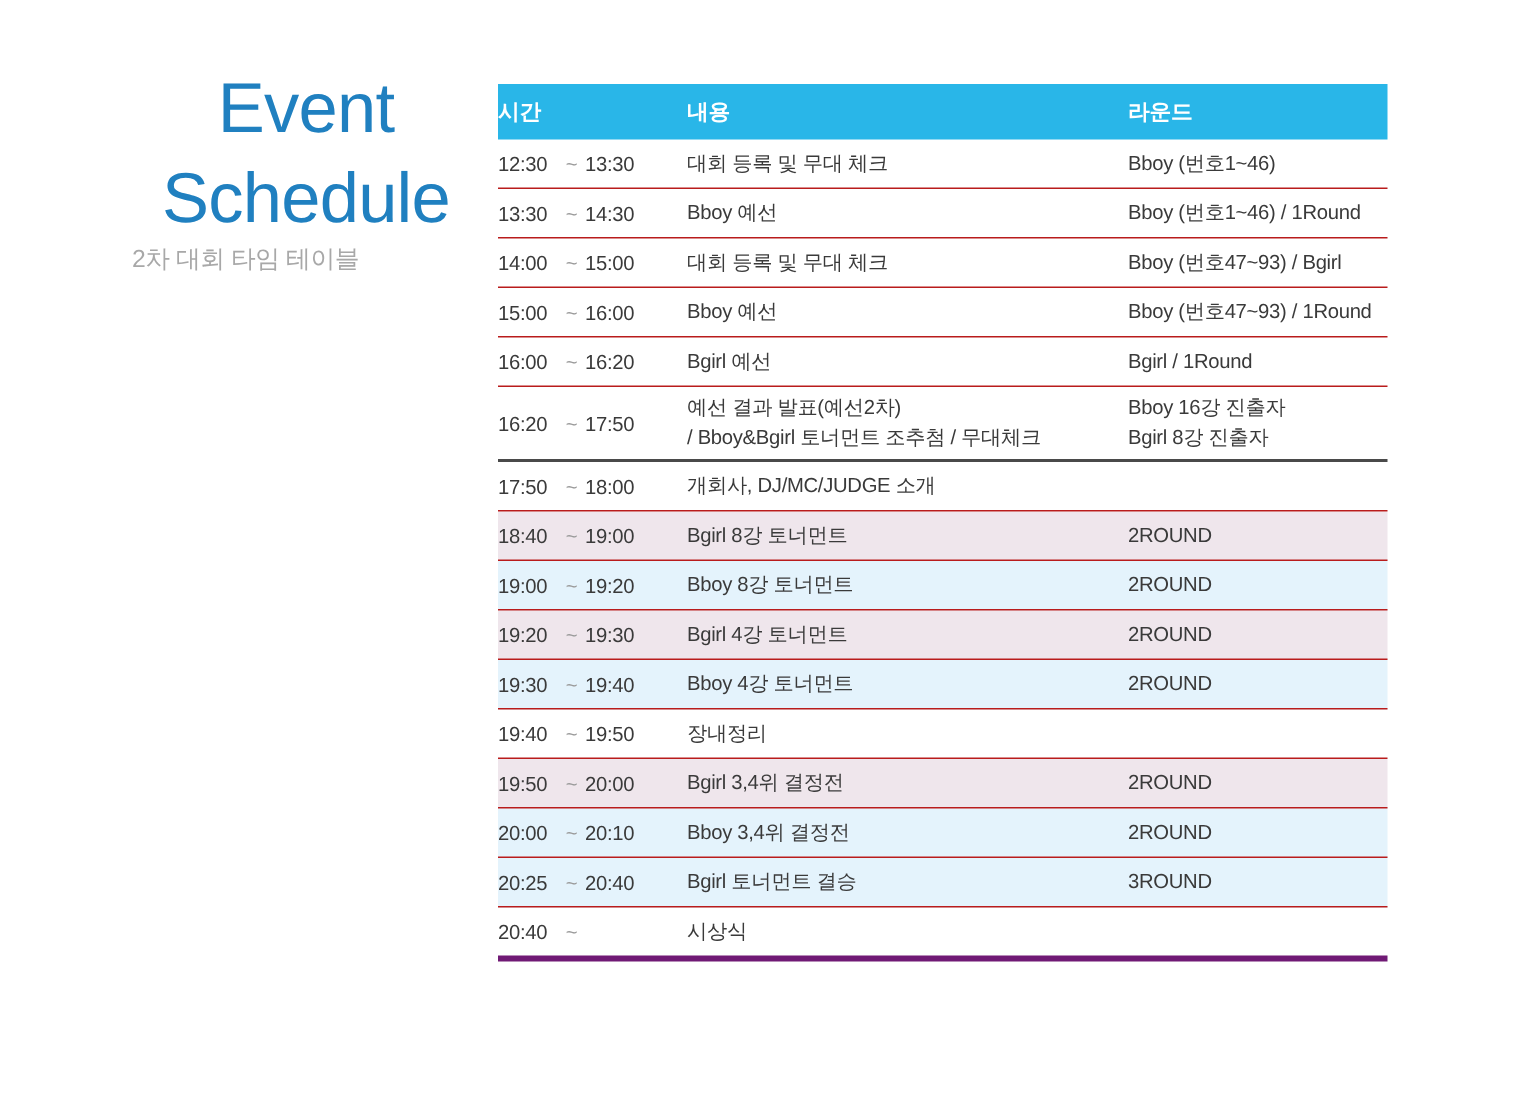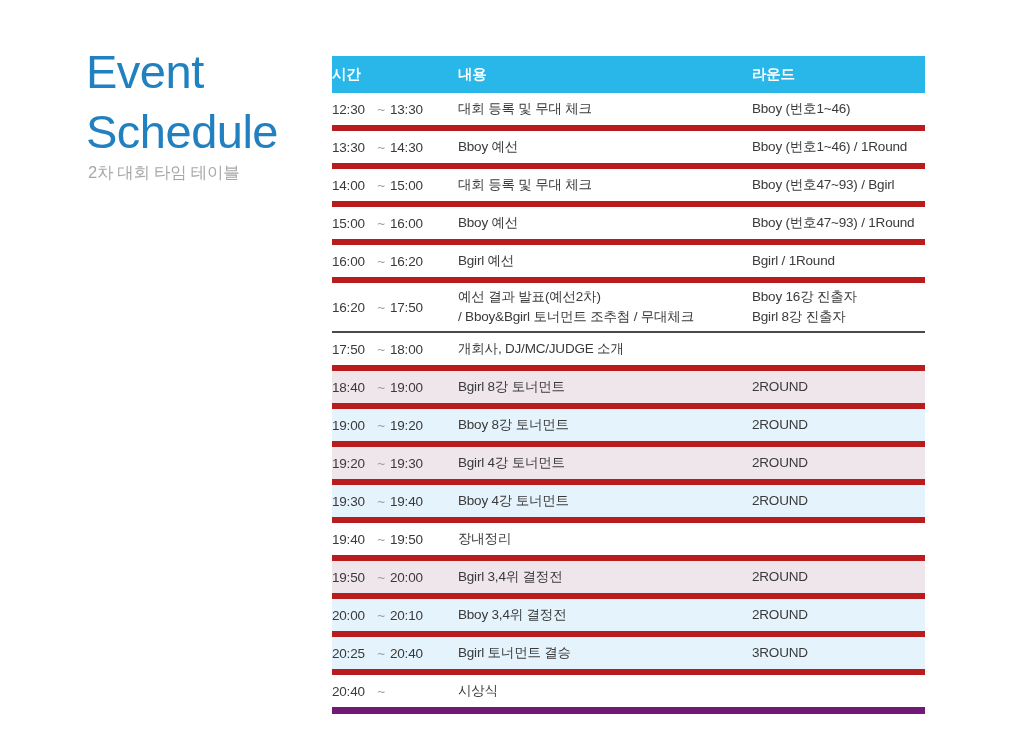--- a/index.html
+++ b/index.html
@@ -24,20 +24,21 @@
     width: 236px;
   }
   #page-title {
     color: #2080c0;
     font-size: 47px;
     line-height: 1.28;
     font-weight: 400;
     letter-spacing: -0.5px;
     white-space: pre-line;
     margin: 0;
+    text-align: center;
   }
   #page-subtitle {
     margin: 0 0 0 2px;
     color: #a8a8a8;
     font-size: 16.5px;
     font-weight: 400;
     letter-spacing: -0.3px;
   }
 
   
@@ -64,34 +65,34 @@
     height: 34px;
     box-sizing: border-box;
     letter-spacing: -0.2px;
   }
   th.th-time    { padding-left: 8px; }
   th.th-content { padding-left: 0px; }
   th.th-round   { padding-left: 0px; }
 
   
   #schedule-table tbody td {
-    border-bottom: 6px solid #b91c1c;
+    border-bottom: 1px solid #b91c1c;
     font-size: 13.5px;
     color: #3a3a3a;
     vertical-align: middle;
     padding: 0;
     height: 32px;
     letter-spacing: -0.2px;
   }
   #schedule-table tbody tr.row-tall td { height: 48px; }
 
   
   #schedule-table tbody tr.sep-top td { border-top: 2px solid #4a4a4a; }
   #schedule-table tbody tr.sep-bottom td { border-bottom: 2px solid #4a4a4a; }
-  #schedule-table tbody tr.last-row td { border-bottom: 7px solid #701a75; margin-left: 10px; }
+  #schedule-table tbody tr.last-row td { border-bottom: 4px solid #701a75; margin-left: 10px; }
 
   
   td.cell-time {
     color: #8c8c8c;
     font-size: 13px;
     padding-left: 8px;
     white-space: nowrap;
   }
   .t-start { display: inline-block; width: 40px; text-align: left; }
   .t-tilde { display: inline-block; width: 18px; text-align: center; color: #9a9a9a; }

